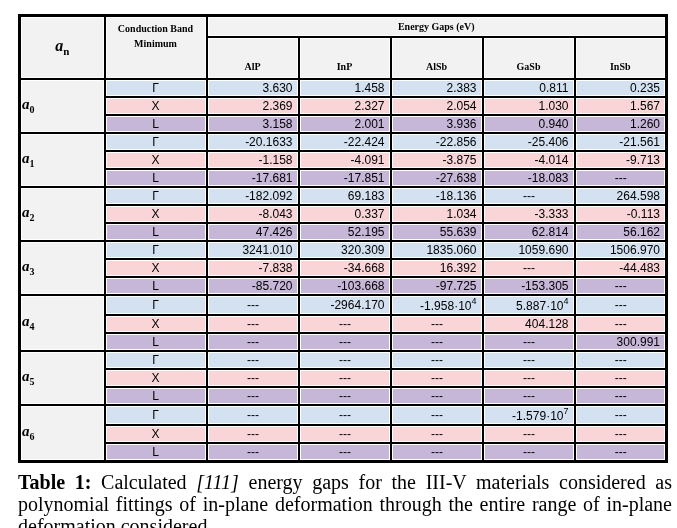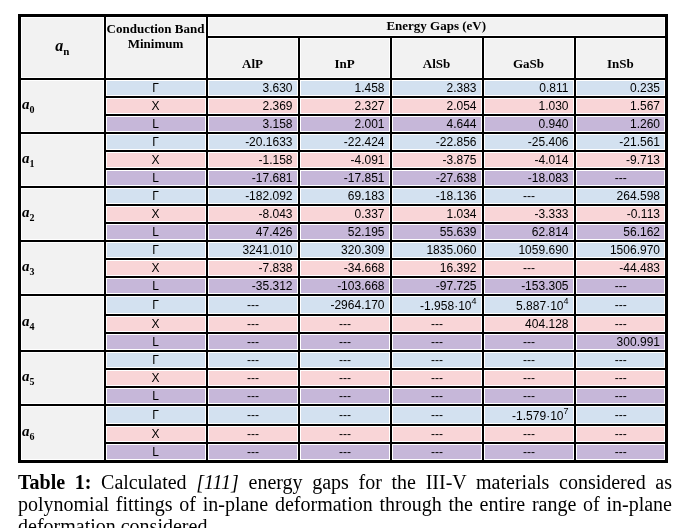--- a/index.html
+++ b/index.html
@@ -23,21 +23,21 @@
   th, td {
     border: 2px solid var(--border, #000);
     box-shadow: inset 0 0 0 1px #ffffff;
     overflow: hidden;
     white-space: nowrap;
   }
   thead th {
     background: var(--header_bg, #f2f2f2);
     font-family: "Liberation Serif", serif;
     font-weight: bold;
-    font-size: 13px;
+    font-size: 10px;
     text-align: center;
   }
   th.eg-span { height: 21px; vertical-align: middle; }
   th.mat-cell { height: 42px; vertical-align: bottom; padding-bottom: 6px; }
   th.an-cell {
     font-size: 16px; font-style: italic; vertical-align: middle;
   }
   th.an-cell sub { font-size: 11px; font-style: normal; }
   th.cbm-cell {
     vertical-align: top; padding-top: 4px;
@@ -110,21 +110,21 @@
         <td class="val" data-name="value-cell">2.369</td>
         <td class="val" data-name="value-cell">2.327</td>
         <td class="val" data-name="value-cell">2.054</td>
         <td class="val" data-name="value-cell">1.030</td>
         <td class="val" data-name="value-cell">1.567</td>
       </tr>
       <tr class="band-l" data-name="table-row">
         <td class="band" data-name="band-label">L</td>
         <td class="val" data-name="value-cell">3.158</td>
         <td class="val" data-name="value-cell">2.001</td>
-        <td class="val" data-name="value-cell">4.644</td>
+        <td class="val" data-name="value-cell">3.936</td>
         <td class="val" data-name="value-cell">0.940</td>
         <td class="val" data-name="value-cell">1.260</td>
       </tr>
       <tr class="band-gamma" data-name="table-row">
         <td rowspan="3" class="coef" data-name="coefficient-label"><i>a</i><sub>1</sub></td>
         <td class="band" data-name="band-label">Γ</td>
         <td class="val" data-name="value-cell">-20.1633</td>
         <td class="val" data-name="value-cell">-22.424</td>
         <td class="val" data-name="value-cell">-22.856</td>
         <td class="val" data-name="value-cell">-25.406</td>
@@ -183,21 +183,21 @@
       <tr class="band-x" data-name="table-row">
         <td class="band" data-name="band-label">X</td>
         <td class="val" data-name="value-cell">-7.838</td>
         <td class="val" data-name="value-cell">-34.668</td>
         <td class="val" data-name="value-cell">16.392</td>
         <td class="val dash" data-name="value-cell">---</td>
         <td class="val" data-name="value-cell">-44.483</td>
       </tr>
       <tr class="band-l" data-name="table-row">
         <td class="band" data-name="band-label">L</td>
-        <td class="val" data-name="value-cell">-35.312</td>
+        <td class="val" data-name="value-cell">-85.720</td>
         <td class="val" data-name="value-cell">-103.668</td>
         <td class="val" data-name="value-cell">-97.725</td>
         <td class="val" data-name="value-cell">-153.305</td>
         <td class="val dash" data-name="value-cell">---</td>
       </tr>
       <tr class="band-gamma" data-name="table-row">
         <td rowspan="3" class="coef" data-name="coefficient-label"><i>a</i><sub>4</sub></td>
         <td class="band" data-name="band-label">Γ</td>
         <td class="val dash" data-name="value-cell">---</td>
         <td class="val" data-name="value-cell">-2964.170</td>

